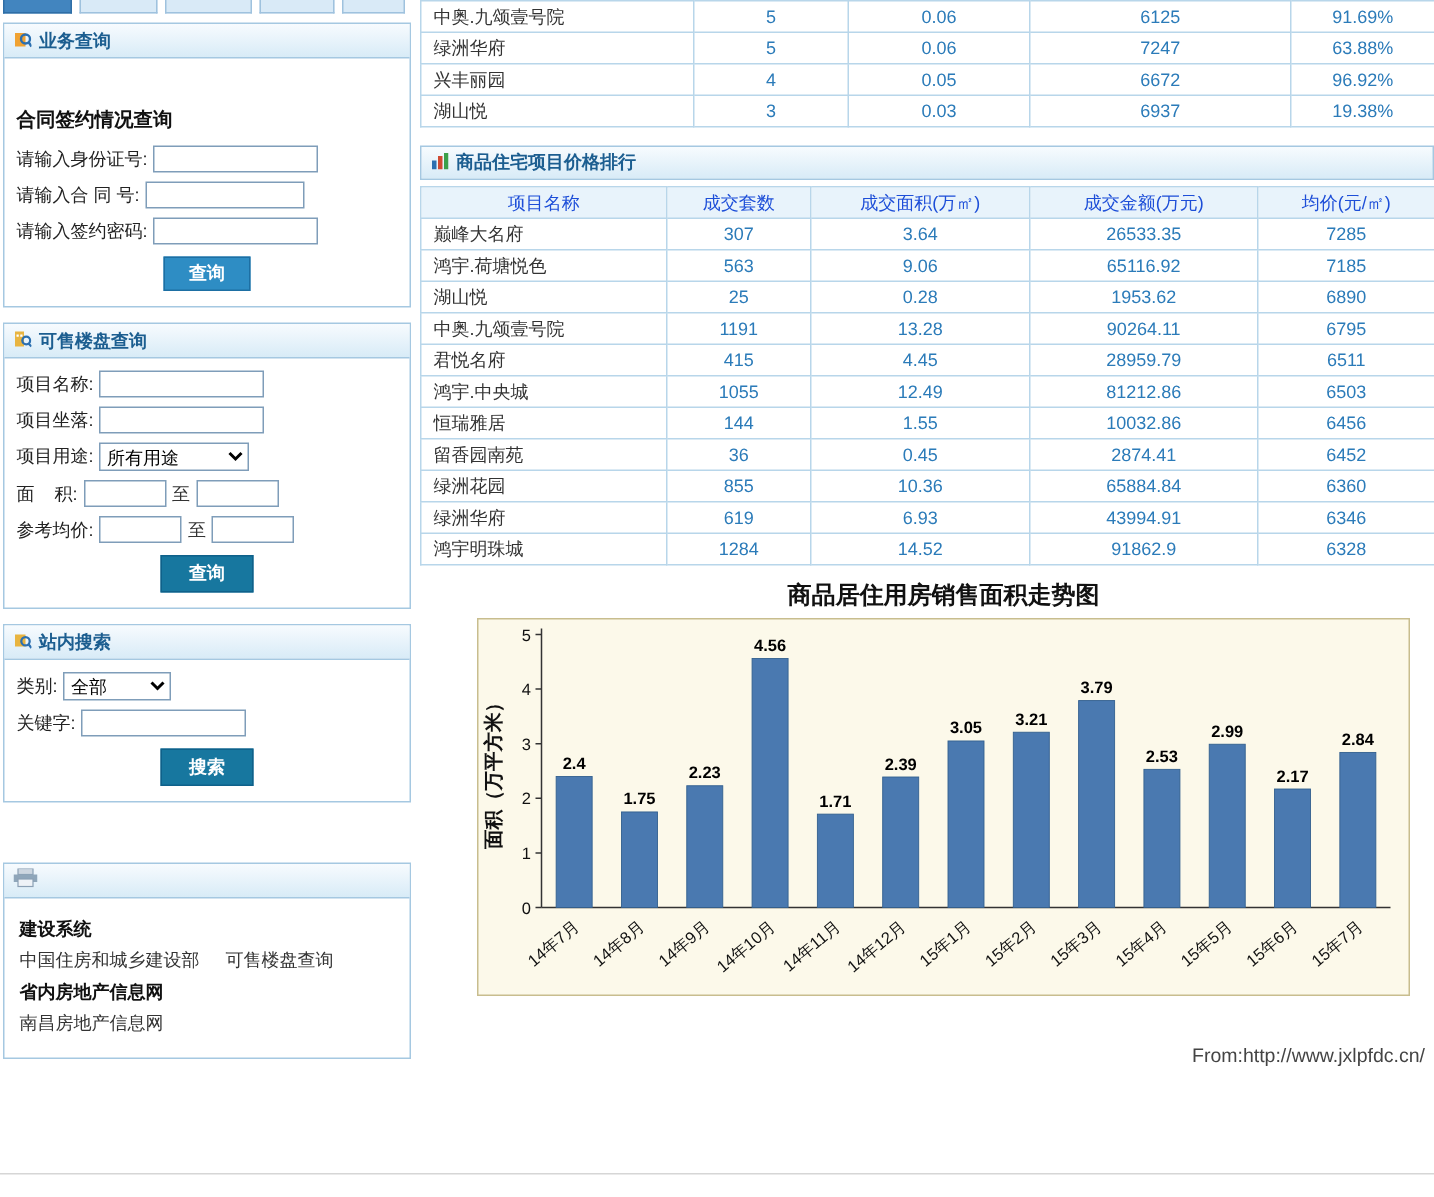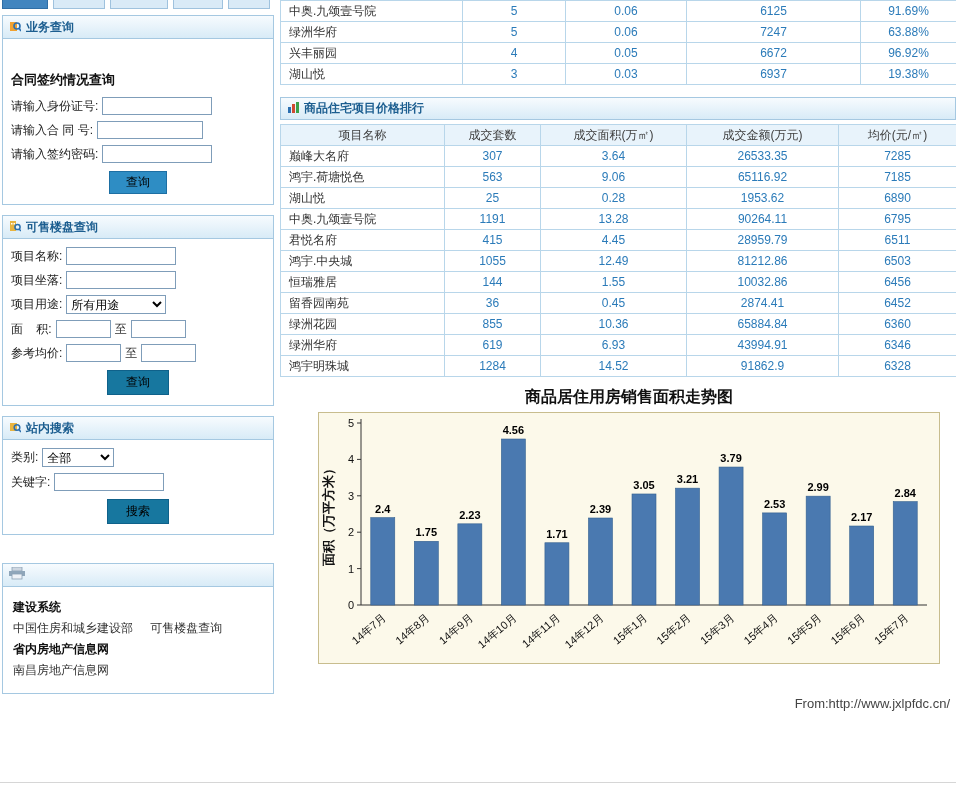--- a/index.html
+++ b/index.html
@@ -19,33 +19,33 @@
     background: linear-gradient(#f7fbfe, #d8ebf7); border-bottom: 1px solid #a5c8e1;
     color: #1c5e90; font-weight: bold; }
   .section-body { padding: 5px 4px 8px 4px; }
   .form-title { font-weight: bold; color: #111; padding: 3px 4px 5px 4px; font-size: 13px; margin-top: 24px; }
   .form-row { display: flex; align-items: center; gap: 4px; padding: 3px 4px; white-space: pre; }
   .form-row label { color: #222; }
   input.txt { height: 18px; border: 1px solid #7f9db9; font-size: 12px; padding: 0 3px; background: #fff; }
   .w106 { width: 106px; } .w110 { width: 110px; } .w55 { width: 55px; }
   select.sel { height: 19px; border: 1px solid #7f9db9; font-size: 12px; background: #fff; }
   .btn-row { text-align: center; padding: 5px 0 2px 0; }
-  button.btn { background: #2e8dc4; color: #000000; border: 1px solid #1d6fa3; padding: 2px 16px;
-    font-size: 12px; cursor: pointer; }
+  button.btn { background: #2e8dc4; color: #ffffff; border: 1px solid #1d6fa3; padding: 2px 16px;
+    font-size: 12px; cursor: pointer; font-weight: bold; }
   button.btn.dark { background: #17779f; border-color: #0f618a; padding: 3px 18px; }
-  .links-section { margin-top: 28px; }
+  .links-section { margin-top: 40px; }
   .links-body { padding: 10px 8px 12px 10px; line-height: 21px; }
   .links-body .grp { font-weight: bold; color: #111; }
   .links-body .lnk { color: #333; cursor: pointer; margin-right: 14px; }
 
   
   .main { position: absolute; left: 280px; top: 0; width: 676px; }
   table { border-collapse: collapse; width: 676px; font-size: 12px; table-layout: fixed; }
   td, th { border: 1px solid #b8d6ea; height: 21px; padding: 0 4px; overflow: hidden; }
-  th { background: #e8f3fb; color: #404040; font-weight: normal; }
+  th { background: #e8f3fb; color: #1d4ed8; font-weight: normal; }
   td.name-cell { text-align: left; padding-left: 8px; color: #333; }
   td.num { color: #2b7bb9; text-align: center; }
 
   .rank-header { margin-top: 12px; width: 676px; }
   .rank-header .section-header { border: 1px solid #a5c8e1; }
 
   .chart-title { width: 622px; margin: 10px 0 4px 38px; text-align: center;
     font-weight: bold; font-size: 16px; color: #111; }
   .chart-panel { margin-left: 38px; width: 622px; height: 252px;
     background: #fcf9ea; border: 1px solid #c8bd8e; }

